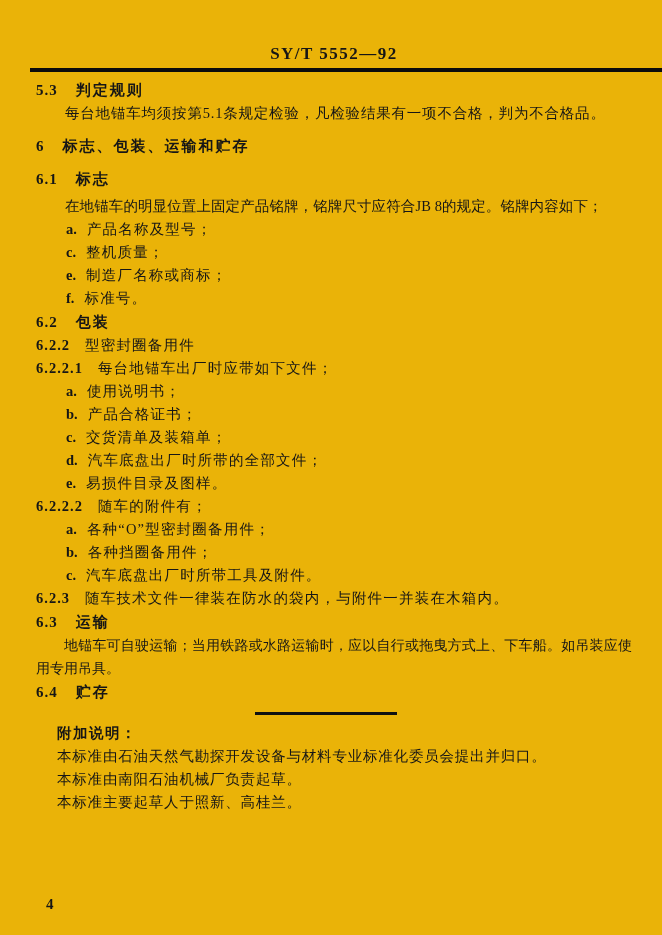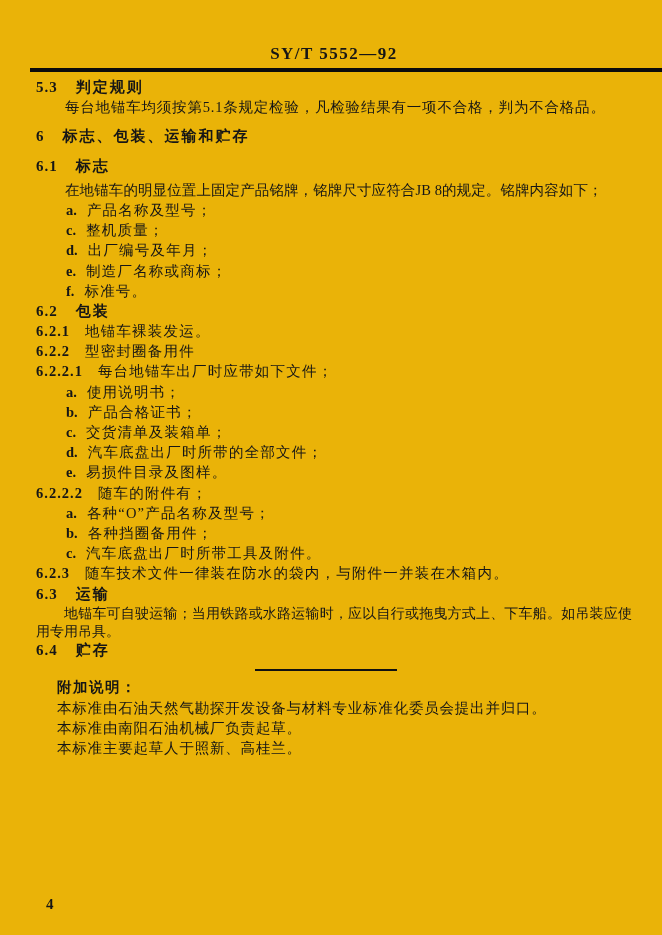--- a/index.html
+++ b/index.html
@@ -27,21 +27,21 @@
     margin-bottom: 4px;
     font-family: "Liberation Serif", serif;
   }
   .rule {
     height: 4px;
     background: #0c0c0c;
     margin-left: -6px;
     width: 636px;
     margin-bottom: 6px;
   }
-  .ln { line-height: 18px; min-height: 20.2px; font-size: 14.5px; letter-spacing: 1.2px; }
+  .ln { line-height: 23px; min-height: 20.2px; font-size: 14.5px; letter-spacing: 1.2px; }
   .h { font-family: "Liberation Sans", sans-serif; font-weight: bold; letter-spacing: 2px; font-size: 15px; }
   .h .num { font-family: "Liberation Serif", serif; font-weight: bold; letter-spacing: 1px; margin-right: 18px; }
   .cl .cnum { font-family: "Liberation Serif", serif; font-weight: bold; letter-spacing: 1px; margin-right: 15px; }
   .gap-lg { margin-top: 9px; }
   .gap-sm { margin-top: 4px; }
   .para { text-indent: 2em; text-align: justify; }
   .sp08 { letter-spacing: 0.8px; }
   .tight { letter-spacing: 0.1px; }
   .wrap2 { font-size: 14px; letter-spacing: 0; }
   .li { padding-left: 30px; }
@@ -81,49 +81,45 @@
       <span class="num">6</span><span>标志、包装、运输和贮存</span>
     </div>
 
     <div class="ln h gap-lg">
       <span class="num">6.1</span><span>标志</span>
     </div>
     <div class="ln para tight gap-sm">在地锚车的明显位置上固定产品铭牌，铭牌尺寸应符合JB 8的规定。铭牌内容如下；</div>
 
     <div class="ln li"><span class="letter">a.</span><span>产品名称及型号；</span></div>
     <div class="ln li"><span class="letter">c.</span><span>整机质量；</span></div>
-    <div class="ln li"><span class="letter">d.</span><span>出厂编号及年月；</span></div>
     <div class="ln li"><span class="letter">e.</span><span>制造厂名称或商标；</span></div>
     <div class="ln li"><span class="letter">f.</span><span>标准号。</span></div>
 
     <div class="ln h">
       <span class="num">6.2</span><span>包装</span>
     </div>
 
-    <div class="ln cl">
-      <span class="cnum">6.2.1</span><span>地锚车裸装发运。</span>
-    </div>
     <div class="ln cl">
       <span class="cnum">6.2.2</span><span>型密封圈备用件</span>
     </div>
     <div class="ln cl">
       <span class="cnum">6.2.2.1</span><span>每台地锚车出厂时应带如下文件；</span>
     </div>
 
     <div class="ln li"><span class="letter">a.</span><span>使用说明书；</span></div>
     <div class="ln li"><span class="letter">b.</span><span>产品合格证书；</span></div>
     <div class="ln li"><span class="letter">c.</span><span>交货清单及装箱单；</span></div>
     <div class="ln li"><span class="letter">d.</span><span>汽车底盘出厂时所带的全部文件；</span></div>
     <div class="ln li"><span class="letter">e.</span><span>易损件目录及图样。</span></div>
 
     <div class="ln cl">
       <span class="cnum">6.2.2.2</span><span>随车的附件有；</span>
     </div>
 
-    <div class="ln li"><span class="letter">a.</span><span>各种“O”产品名称及型号；</span></div>
+    <div class="ln li"><span class="letter">a.</span><span>各种“O”型密封圈备用件；</span></div>
     <div class="ln li"><span class="letter">b.</span><span>各种挡圈备用件；</span></div>
     <div class="ln li"><span class="letter">c.</span><span>汽车底盘出厂时所带工具及附件。</span></div>
 
     <div class="ln cl">
       <span class="cnum">6.2.3</span><span>随车技术文件一律装在防水的袋内，与附件一并装在木箱内。</span>
     </div>
 
     <div class="ln h">
       <span class="num">6.3</span><span>运输</span>
     </div>

